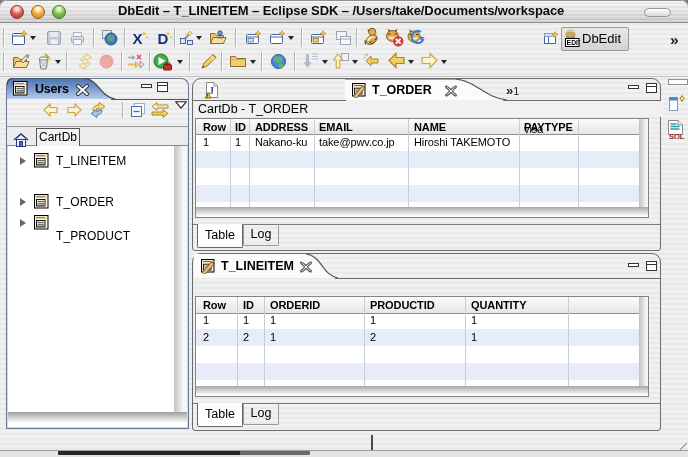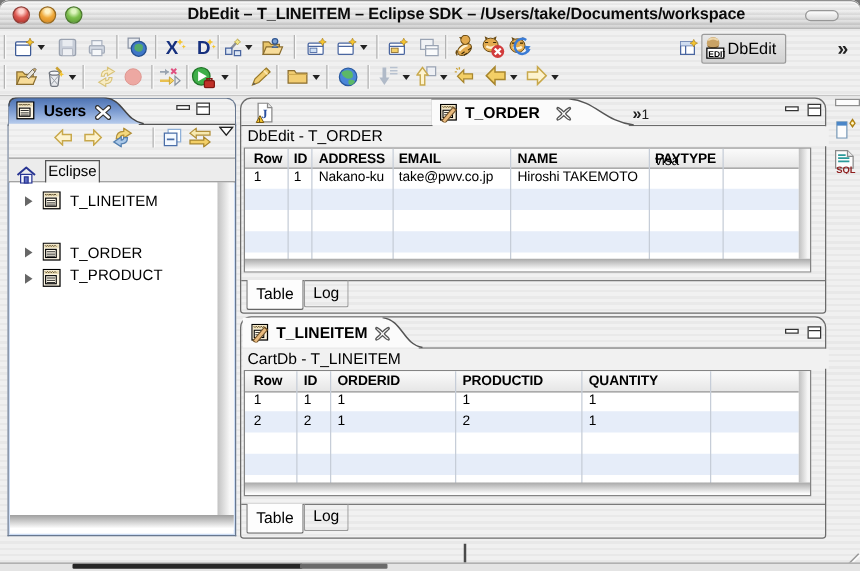--- a/index.html
+++ b/index.html
@@ -3,21 +3,21 @@
 <meta charset="utf-8">
 <style>
 html,body{margin:0;padding:0;}
 body{width:688px;height:457px;overflow:hidden;font-family:"Liberation Sans",sans-serif;position:relative;background:#777;}
 #win{position:absolute;left:0;top:0;width:688px;height:457px;background:repeating-linear-gradient(180deg,#f0f0f0 0px,#f0f0f0 3px,#e8e8e8 3px,#e8e8e8 5px);border-radius:7px 7px 0 0;}
 #title{position:absolute;left:0;top:0;width:688px;height:22px;background:repeating-linear-gradient(180deg,rgba(255,255,255,0.25) 0 1px,rgba(0,0,0,0.035) 3px 4px),linear-gradient(180deg,#f5f5f5 0%,#eaeaea 35%,#dadada 70%,#c7c7c7 100%);border-bottom:1px solid #8f8f8f;border-radius:7px 7px 0 0;box-shadow:inset 0 1px 0 #8f8f8f, inset 0 2px 0 #fafafa;}
 .light{position:absolute;top:5px;width:12px;height:12px;border-radius:50%;}
 #l1{left:10px;background:radial-gradient(circle at 50% 25%,#ffd5d0 0 15%,#dd5850 50%,#b23a33 85%,#7c2622);border:1px solid #8f3c36;}
 #l2{left:31px;background:radial-gradient(circle at 50% 25%,#fff3c8 0 15%,#efa839 50%,#d78d2a 85%,#8f5d1b);border:1px solid #96691f;}
 #l3{left:52px;background:radial-gradient(circle at 50% 25%,#def5c0 0 15%,#7bbf4b 50%,#619e39 85%,#3e6b23);border:1px solid #4a782c;}
-#ttext{position:absolute;left:118px;top:3px;font-size:13px;font-weight:bold;color:#0a0a0a;white-space:nowrap;letter-spacing:-0.09px;margin-left:32px;}
+#ttext{position:absolute;left:118px;top:3px;font-size:13px;font-weight:bold;color:#0a0a0a;white-space:nowrap;letter-spacing:-0.09px;}
 #oval{position:absolute;left:644px;top:8px;width:25px;height:7px;border-radius:4.5px;border:1px solid #979797;background:linear-gradient(180deg,#fefefe,#d8d8d8);}
 .sep{position:absolute;width:0px;height:19px;border-left:1px solid #b3b3b3;border-right:1px solid #fafafa;}
 .dd{position:absolute;width:0;height:0;border-left:3.5px solid transparent;border-right:3.5px solid transparent;border-top:4px solid #222;}
 .ic{position:absolute;}
 #tbline{position:absolute;left:0;top:76px;width:688px;height:1px;background:#c4c4c4;}
 #pbtn{position:absolute;left:561px;top:27px;width:66px;height:22px;background:linear-gradient(180deg,#e8e8e8,#d2d2d2);border:1px solid #9a9a9a;border-radius:2px;}
 #pbtxt{position:absolute;left:582px;top:31px;font-size:13px;color:#000;}
 #chev{position:absolute;left:670px;top:31px;font-size:15.5px;font-weight:bold;color:#222;}
 
 #lpanel{position:absolute;left:6px;top:78px;width:183px;height:351px;}
@@ -275,21 +275,21 @@
       </svg>
     <div id="pbtxt">DbEdit</div>
     <div id="chev">»</div>
   </div>
   <div id="lpanel">
     <div id="lpbody"></div>
     <div id="lphead"></div>
       <div style="position:absolute;left:105px;top:21px;width:77px;height:1px;background:#555;"></div>
     <div id="lptoolbar"></div>
     <div id="lptabs">
-        <div id="cartdbtab">Eclipse</div>
+        <div id="cartdbtab">CartDb</div>
       </div>
     <div id="lptree">
       <div class="treerow" style="top:5px;left:0;width:166px;">
         <div class="tri" style="left:12px;top:6px;"></div>
         <svg style="position:absolute;left:26px;top:2px;" width="15" height="15" viewBox="0 0 15 15">
             <rect x="0.5" y="0.5" width="13.5" height="13.5" fill="#fbf4e2" stroke="#000" stroke-width="1"></rect>
             <rect x="1.6" y="1.6" width="11.4" height="2.6" fill="#eadcb4"></rect>
             <path d="M2,2.2 l1,1 1,-1 1,1 1,-1 1,1 1,-1 1,1 1,-1 1,1" stroke="#4a3c1e" stroke-width="0.7" fill="none"></path>
             <rect x="2.5" y="5.5" width="8.5" height="6.5" fill="#fdf8e8" stroke="#000" stroke-width="0.9"></rect>
             <path d="M3.5,7.4 h6.5 M3.5,9.3 h6.5 M3.5,11 h6.5" stroke="#222" stroke-width="0.75"></path>
@@ -309,21 +309,21 @@
       </div>
       <div class="treerow" style="top:67px;left:0;width:166px;">
         <div class="tri" style="left:12px;top:6px;"></div>
         <svg style="position:absolute;left:26px;top:2px;" width="15" height="15" viewBox="0 0 15 15">
             <rect x="0.5" y="0.5" width="13.5" height="13.5" fill="#fbf4e2" stroke="#000" stroke-width="1"></rect>
             <rect x="1.6" y="1.6" width="11.4" height="2.6" fill="#eadcb4"></rect>
             <path d="M2,2.2 l1,1 1,-1 1,1 1,-1 1,1 1,-1 1,1 1,-1 1,1" stroke="#4a3c1e" stroke-width="0.7" fill="none"></path>
             <rect x="2.5" y="5.5" width="8.5" height="6.5" fill="#fdf8e8" stroke="#000" stroke-width="0.9"></rect>
             <path d="M3.5,7.4 h6.5 M3.5,9.3 h6.5 M3.5,11 h6.5" stroke="#222" stroke-width="0.75"></path>
           </svg>
-        <span style="position:absolute;left:48px;top:0;">T_PRODUCT</span>
+        <span style="position:absolute;left:48px;top:16px;">T_PRODUCT</span>
       </div>
     </div>
     <div id="lpvscroll"></div>
     <div id="lphscroll"></div>
     <div id="lptabhdr">
 
       <svg class="swoosh" style="left:1px;top:0px;" width="130" height="22" viewBox="0 0 130 22">
         <defs>
             <linearGradient id="bluetab" x1="0" y1="0" x2="0" y2="1">
           <stop offset="0" stop-color="#4a70b0"></stop>
@@ -408,21 +408,21 @@
         <path d="M10.5,2.8 L13,4.8" stroke="#6f5128"></path>
       </svg>
     <div class="etab1" style="left:179px;top:4px;">T_ORDER</div>
     <svg style="position:absolute;left:251px;top:6px;" width="14" height="12" viewBox="0 0 14 12">
         <path d="M2,1 C3.5,1 5.5,3 7,4.5 C8.5,3 10.5,1 12,1 C12.5,1.5 12.5,2 12,2.5 C10.5,4 9,5 8.5,6 C9,7 10.5,8 12,9.5 C12.5,10 12.5,10.5 12,11 C10.5,11 8.5,9 7,7.5 C5.5,9 3.5,11 2,11 C1.5,10.5 1.5,10 2,9.5 C3.5,8 5,7 5.5,6 C5,5 3.5,4 2,2.5 C1.5,2 1.5,1.5 2,1 Z" fill="none" stroke="#555" stroke-width="1.1"></path>
       </svg>
     <div style="position:absolute;left:313px;top:4px;font-size:13px;font-weight:bold;color:#222;">»<span style="font-size:11px;font-weight:normal;">1</span></div>
     <div class="minbar" style="left:435px;top:6px;"></div>
     <div class="maxbox" style="left:453px;top:4px;"></div>
 
-    <div class="elabel" style="top:22px;">DbEdit - T_ORDER</div>
+    <div class="elabel" style="top:22px;">CartDb - T_ORDER</div>
 
     <div class="tblwrap" style="top:39px;width:454px;height:100px;">
       <div class="th" style="width:443px;"></div>
       <div class="thtext" style="left:7px;">Row</div>
       <div class="thtext" style="left:39px;">ID</div>
       <div class="thtext" style="left:59px;">ADDRESS</div>
       <div class="thtext" style="left:123px;">EMAIL</div>
       <div class="thtext" style="left:218px;">NAME</div>
       <div class="thtext" style="left:328px;">PAYTYPE</div>
       <div class="rowband" style="left:0;top:32px;width:443px;height:17px;"></div>
@@ -462,21 +462,20 @@
         <path d="M3.3,7 h5.8 M3.3,8.8 h5.8" stroke="#222" stroke-width="0.7"></path>
         <path d="M1.5,13.5 L10.5,2.8 L13,4.8 L4,15.5 Z" fill="#e9ba7e" stroke="#6f5128" stroke-width="0.9"></path>
         <path d="M10.5,2.8 L13,4.8" stroke="#6f5128"></path>
       </svg>
     <div class="etab1" style="left:28px;top:5px;">T_LINEITEM</div>
     <svg style="position:absolute;left:106px;top:7px;" width="14" height="12" viewBox="0 0 14 12">
         <path d="M2,1 C3.5,1 5.5,3 7,4.5 C8.5,3 10.5,1 12,1 C12.5,1.5 12.5,2 12,2.5 C10.5,4 9,5 8.5,6 C9,7 10.5,8 12,9.5 C12.5,10 12.5,10.5 12,11 C10.5,11 8.5,9 7,7.5 C5.5,9 3.5,11 2,11 C1.5,10.5 1.5,10 2,9.5 C3.5,8 5,7 5.5,6 C5,5 3.5,4 2,2.5 C1.5,2 1.5,1.5 2,1 Z" fill="none" stroke="#555" stroke-width="1.1"></path>
       </svg>
     <div class="minbar" style="left:435px;top:9px;"></div>
     <div class="maxbox" style="left:453px;top:7px;"></div>
-    <div class="elabel" style="top:25px;">CartDb - T_LINEITEM</div>
     <div class="tblwrap" style="top:42px;width:454px;height:101px;">
       <div class="th" style="width:443px;height:16px;"></div>
       <div class="thtext" style="left:7px;top:2px;">Row</div>
       <div class="thtext" style="left:47px;top:2px;">ID</div>
       <div class="thtext" style="left:74px;top:2px;">ORDERID</div>
       <div class="thtext" style="left:174px;top:2px;">PRODUCTID</div>
       <div class="thtext" style="left:275px;top:2px;">QUANTITY</div>
       <div class="rowband" style="left:0;top:32px;width:443px;height:17px;"></div>
       <div class="rowband" style="left:0;top:66px;width:443px;height:17px;"></div>
       <div class="cell" style="left:7px;top:17px;">1</div>

